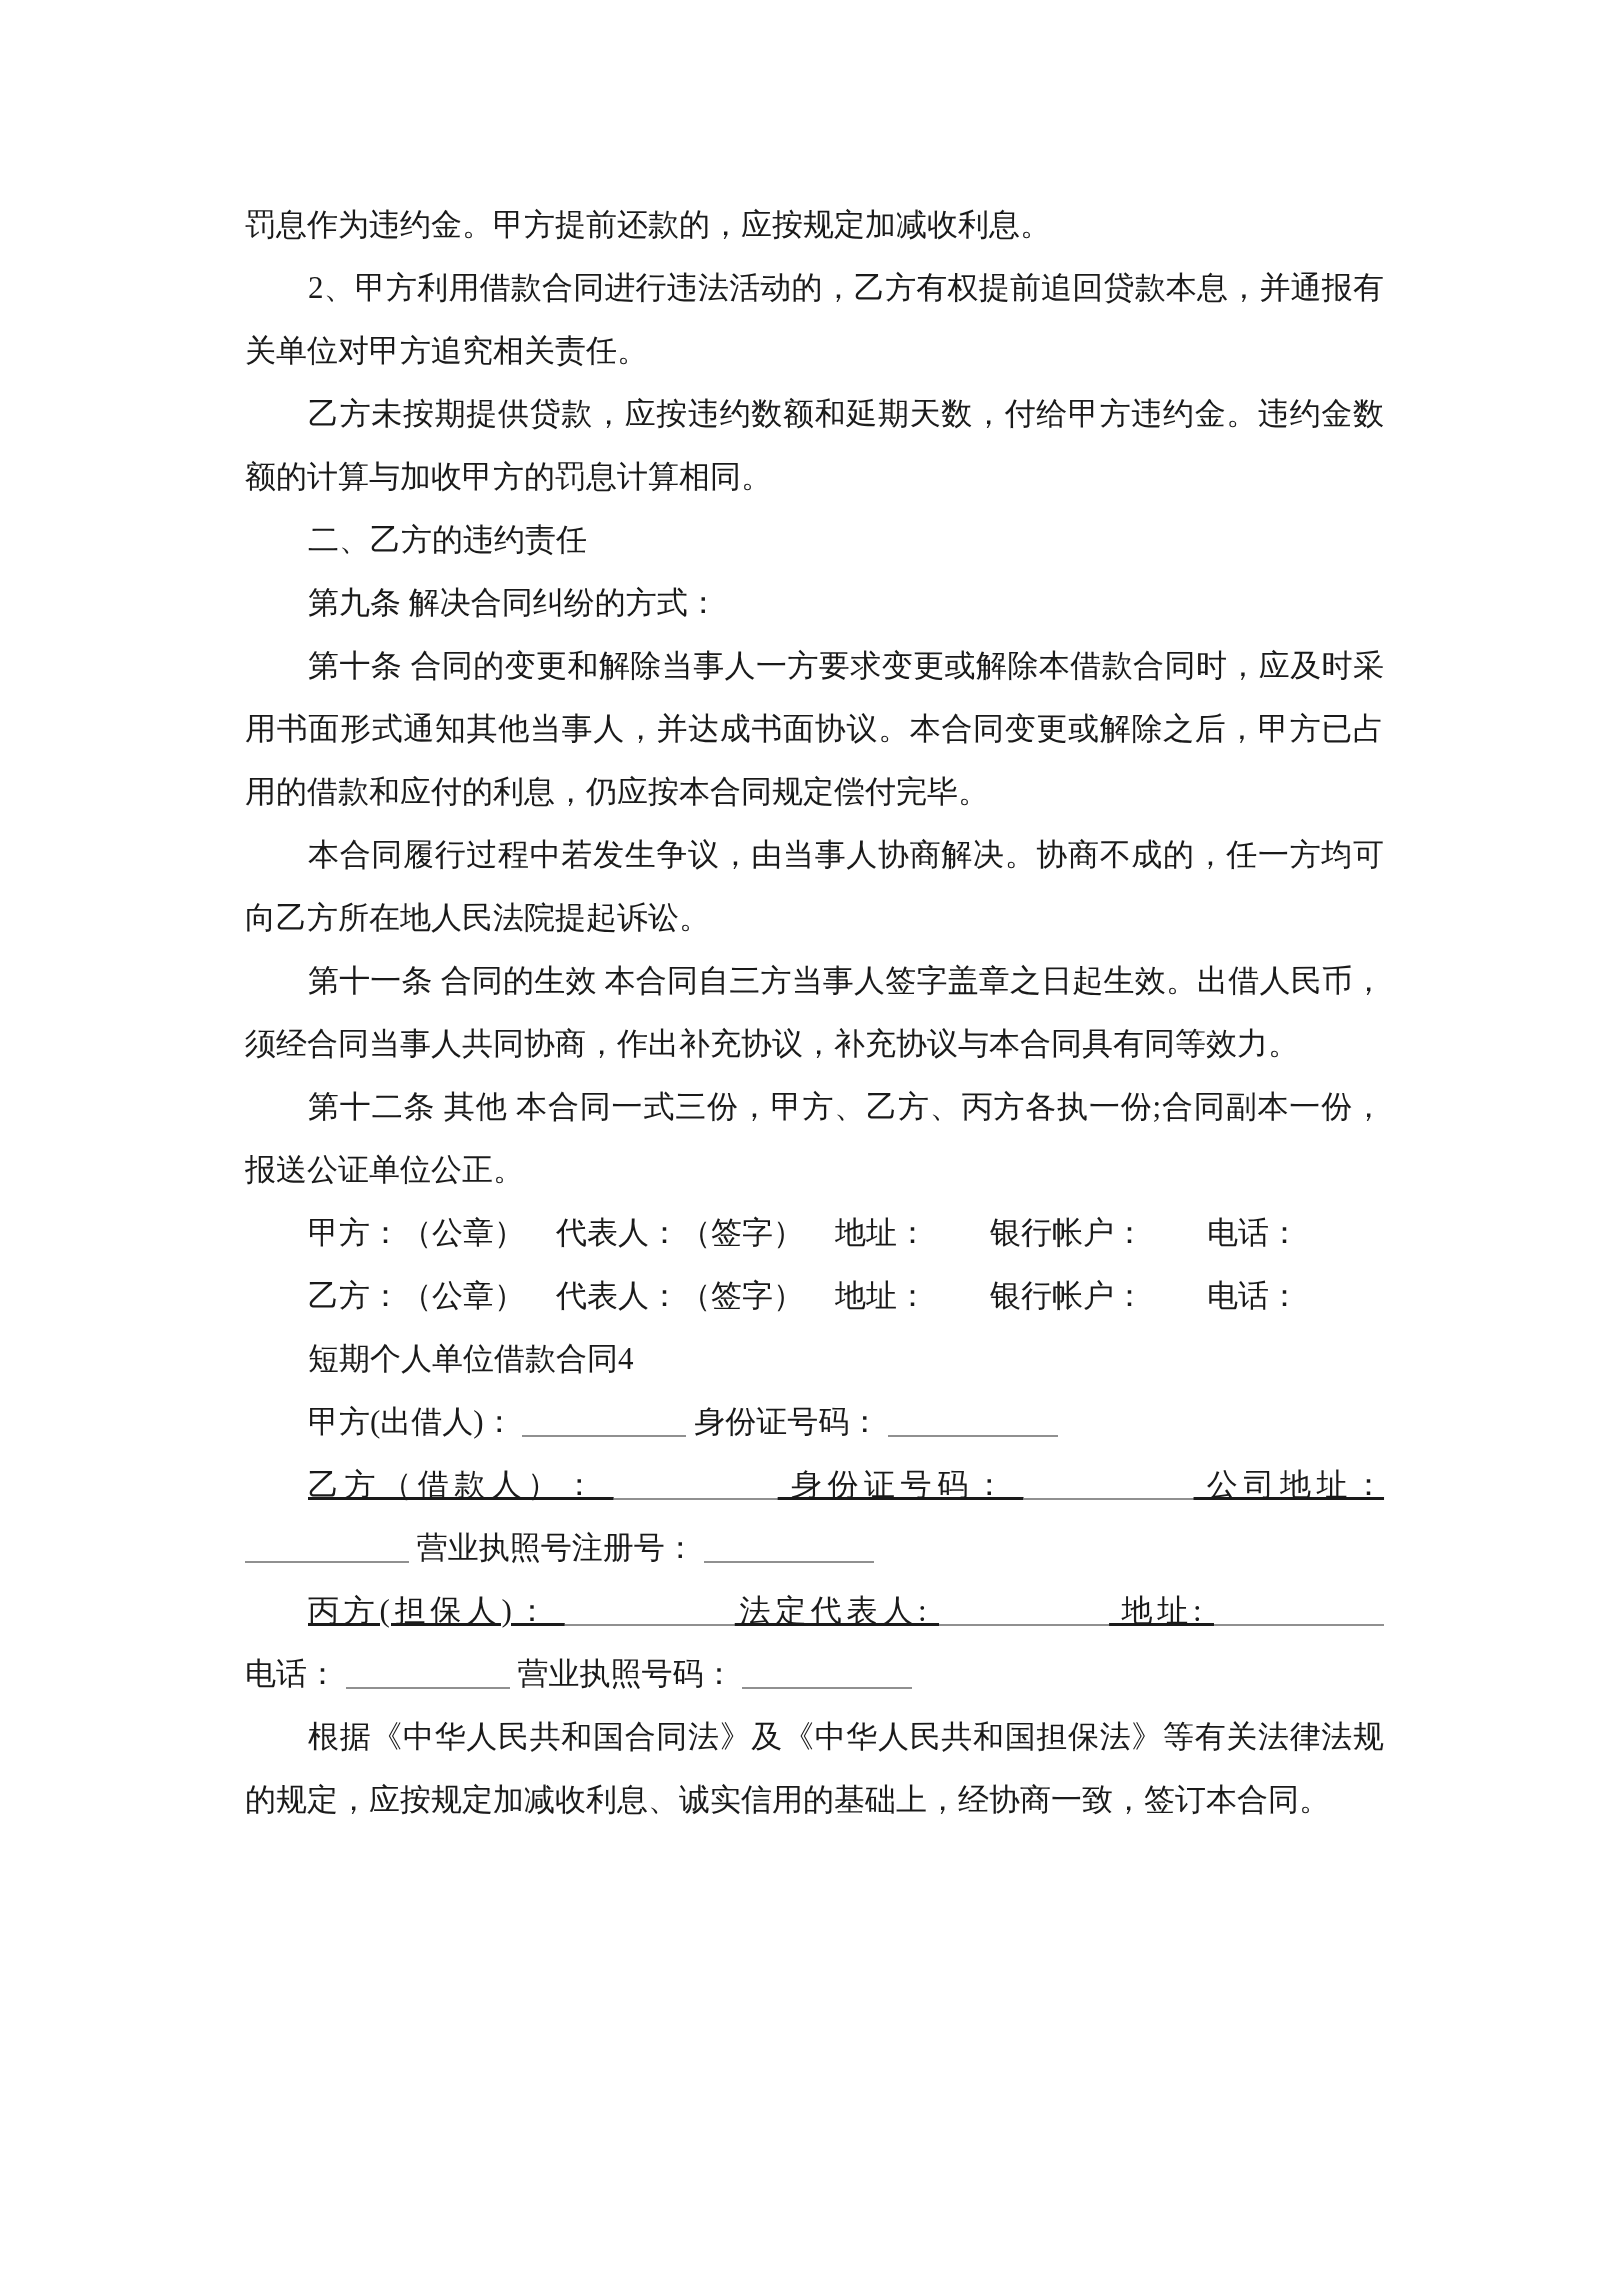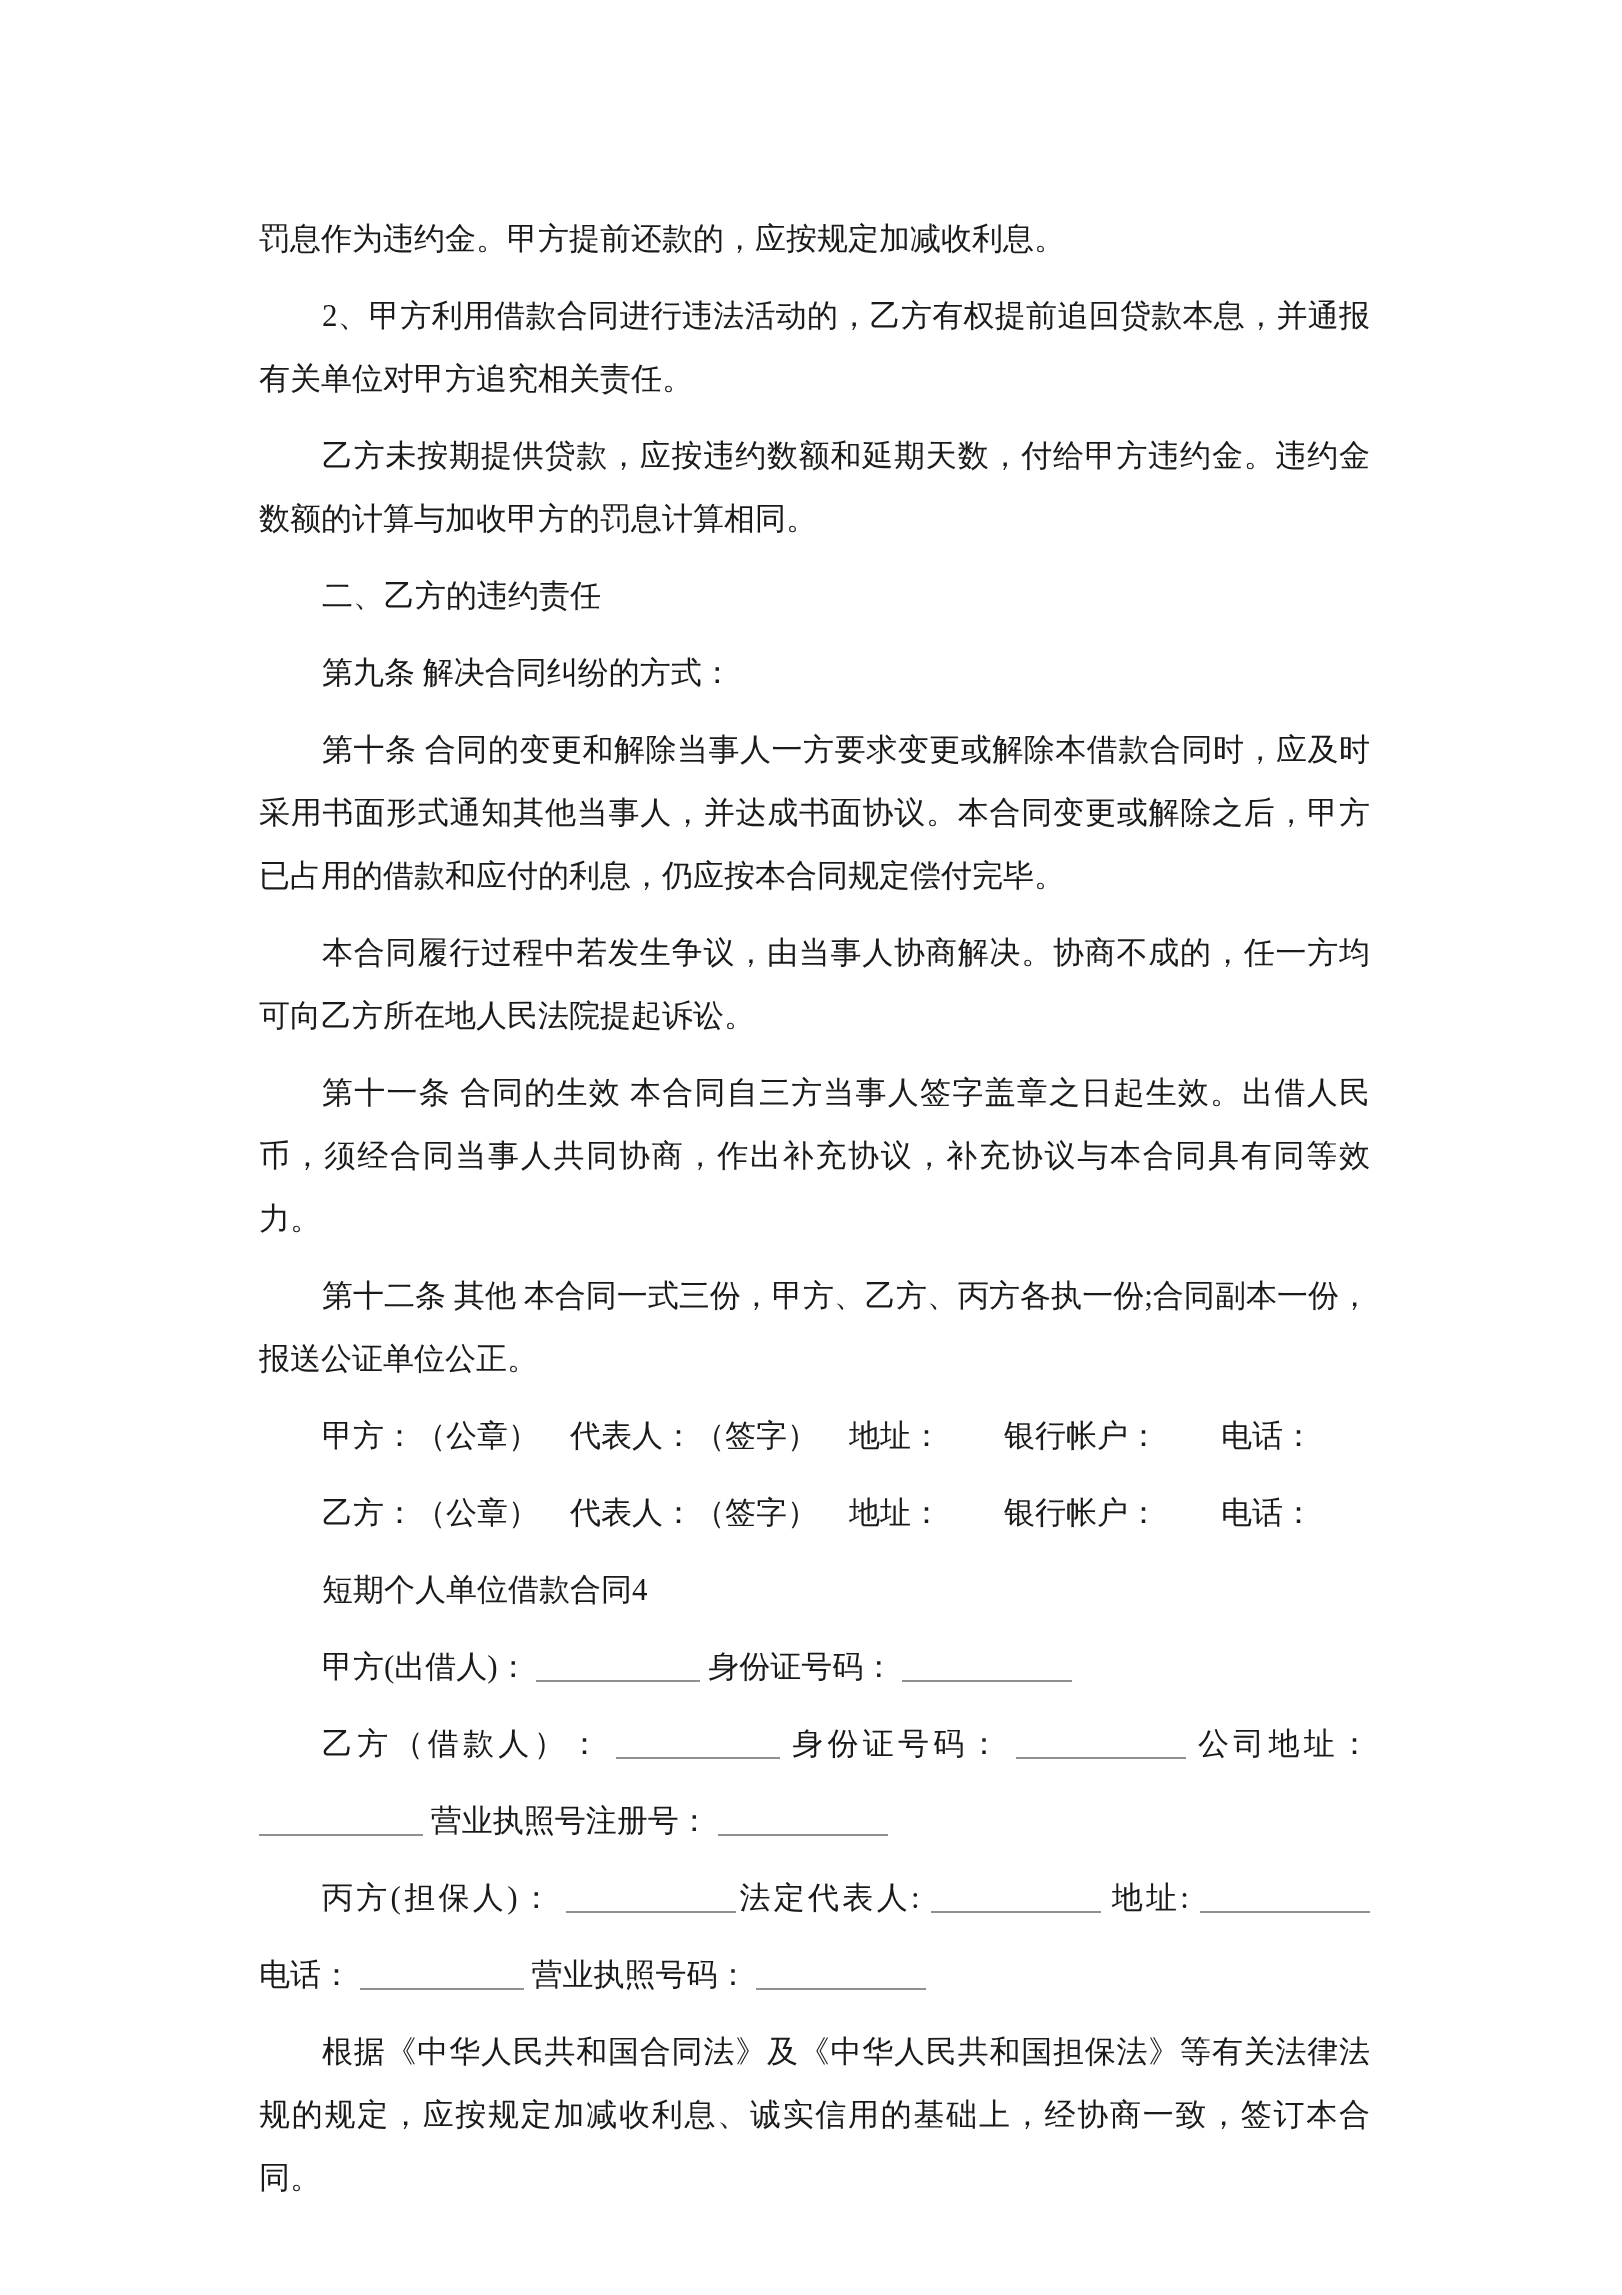--- a/index.html
+++ b/index.html
@@ -16,27 +16,27 @@
     background:var(--page-bg);
     padding:193px 239px 0 245px;
     font-family:"Liberation Serif","DejaVu Serif",serif;
     font-size:31px;
     line-height:63px;
     color:var(--text-color);
     overflow:hidden;
   }
   .doc-body{width:100%;}
   p.para{
-    margin:14px;
+    margin:0;
     padding:0;
     text-align:justify;
     word-break:break-all;
   }
   p.para.indent{text-indent:63px;}
-  p.para.stretch{text-align-last:justify;}
+  p.para.stretch{text-align-last:justify;text-decoration:underline;}
   .blank{
     display:inline-block;
     height:29px;
     border-bottom:2px solid var(--blank-color);
     vertical-align:-5.2px;
   }
   .blank.dark{border-bottom-color:var(--blank-dark-color);}
 </style>
 </head>
 <body>

